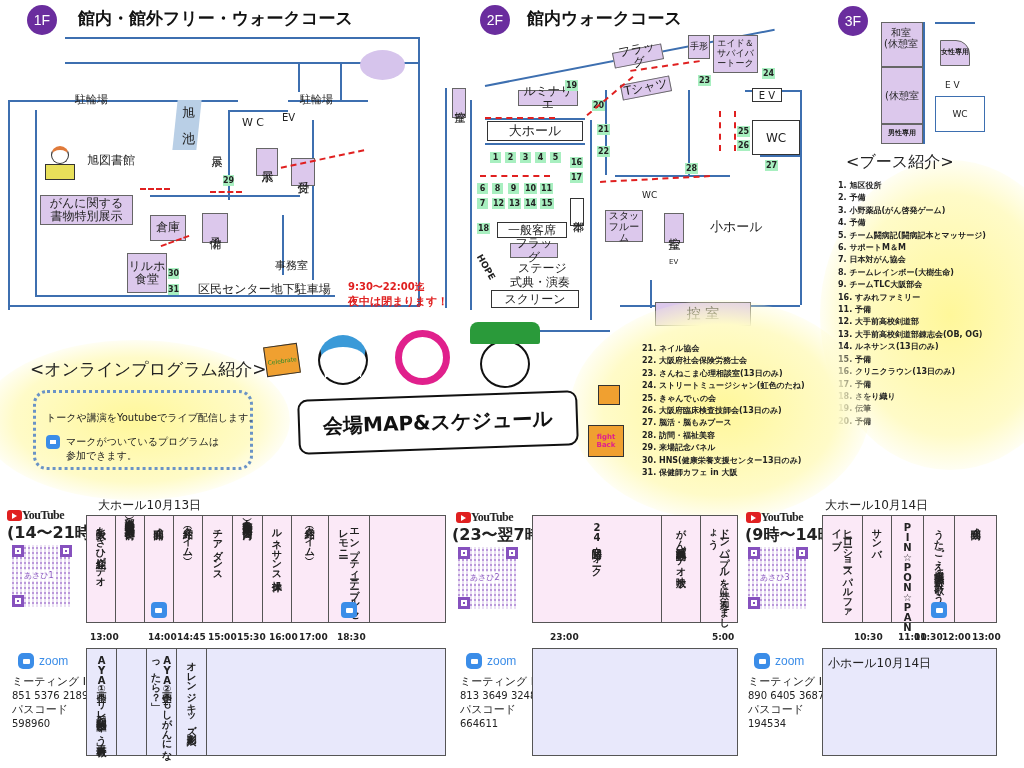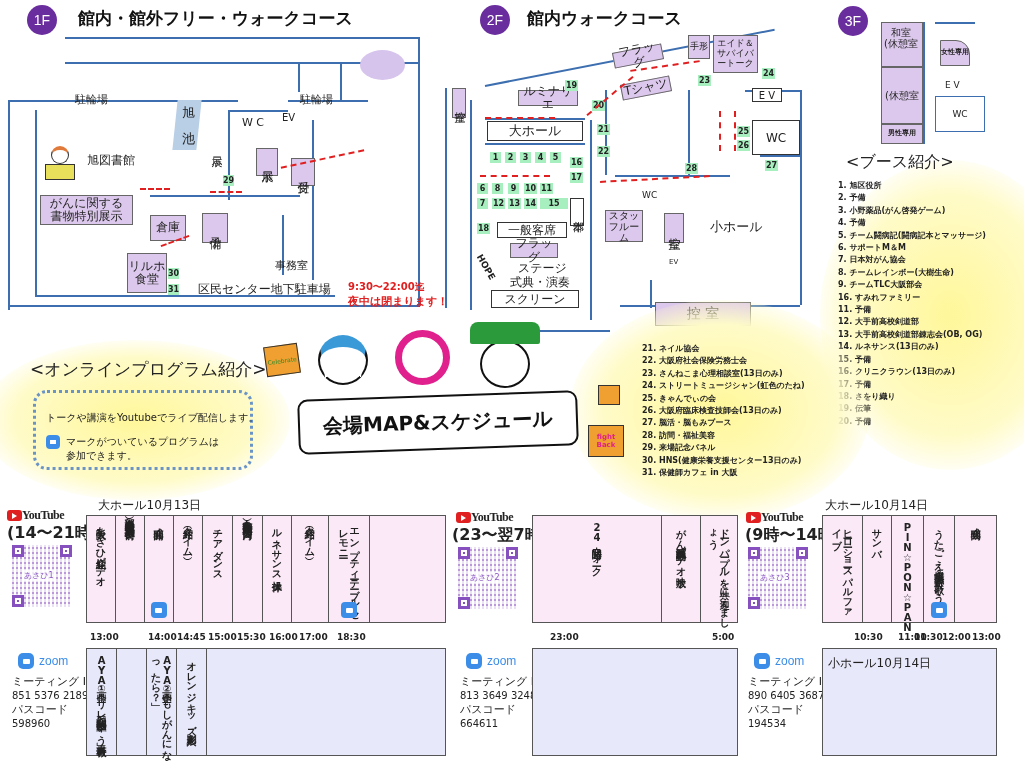--- a/index.html
+++ b/index.html
@@ -157,21 +157,21 @@
       <div class="num" style="left: 550px; top: 152px;">5</div>
       <div class="num" style="left: 477px; top: 183px;">6</div>
       <div class="num" style="left: 477px; top: 198px;">7</div>
       <div class="num" style="left: 492px; top: 183px;">8</div>
       <div class="num" style="left: 508px; top: 183px;">9</div>
       <div class="num" style="left: 524px; top: 183px; width: 13px;">10</div>
       <div class="num" style="left: 540px; top: 183px; width: 13px;">11</div>
       <div class="num" style="left: 492px; top: 198px; width: 13px;">12</div>
       <div class="num" style="left: 508px; top: 198px; width: 13px;">13</div>
       <div class="num" style="left: 524px; top: 198px; width: 13px;">14</div>
-      <div class="num" style="left: 540px; top: 198px; width: 28px;">15</div>
+      <div class="num" style="left: 540px; top: 198px; width: 14px;">15</div>
       <div class="num" style="left: 570px; top: 157px; width: 13px;">16</div>
       <div class="num" style="left: 570px; top: 172px; width: 13px;">17</div>
       <div class="num" style="left: 477px; top: 223px; width: 13px;">18</div>
       <div class="num" style="left: 565px; top: 80px; width: 13px;">19</div>
       <div class="num" style="left: 592px; top: 100px; width: 13px;">20</div>
       <div class="num" style="left: 597px; top: 124px; width: 13px;">21</div>
       <div class="num" style="left: 597px; top: 146px; width: 13px;">22</div>
       <div class="num" style="left: 698px; top: 75px; width: 13px;">23</div>
       <div class="num" style="left: 762px; top: 68px; width: 13px;">24</div>
       <div class="num" style="left: 737px; top: 126px; width: 13px;">25</div>

